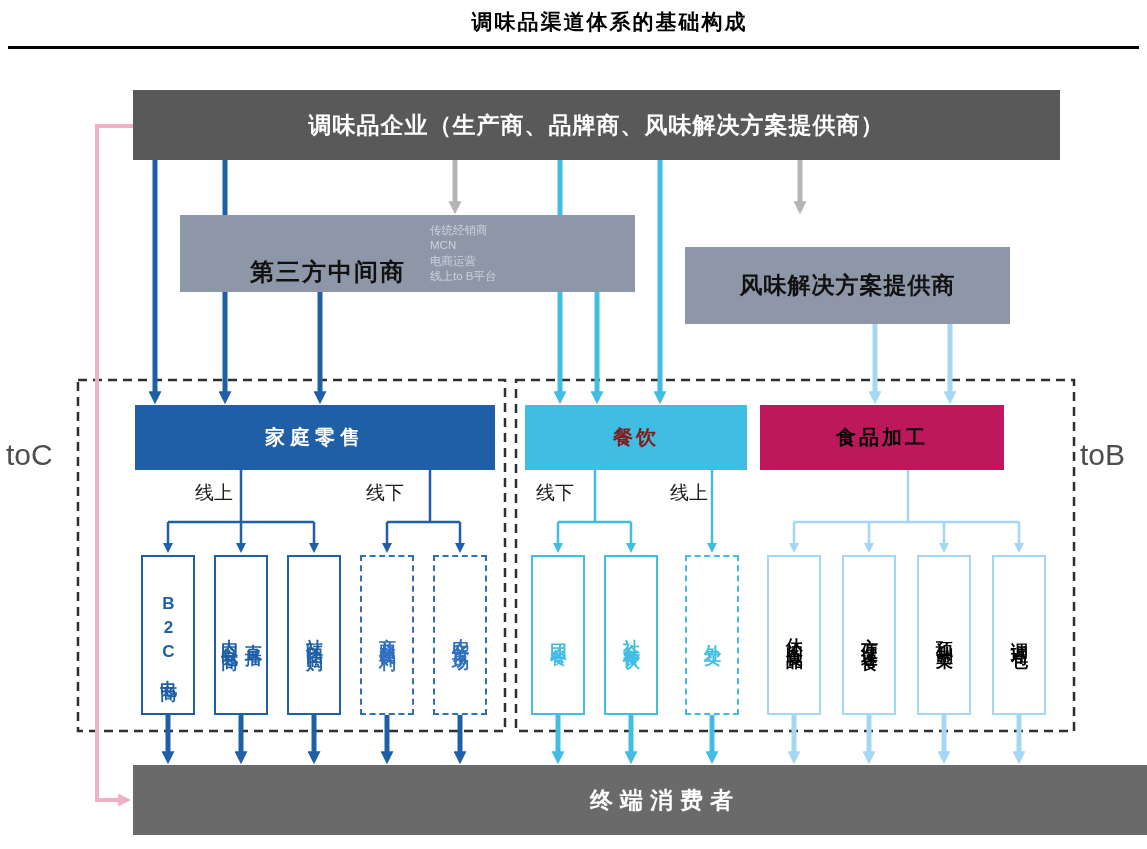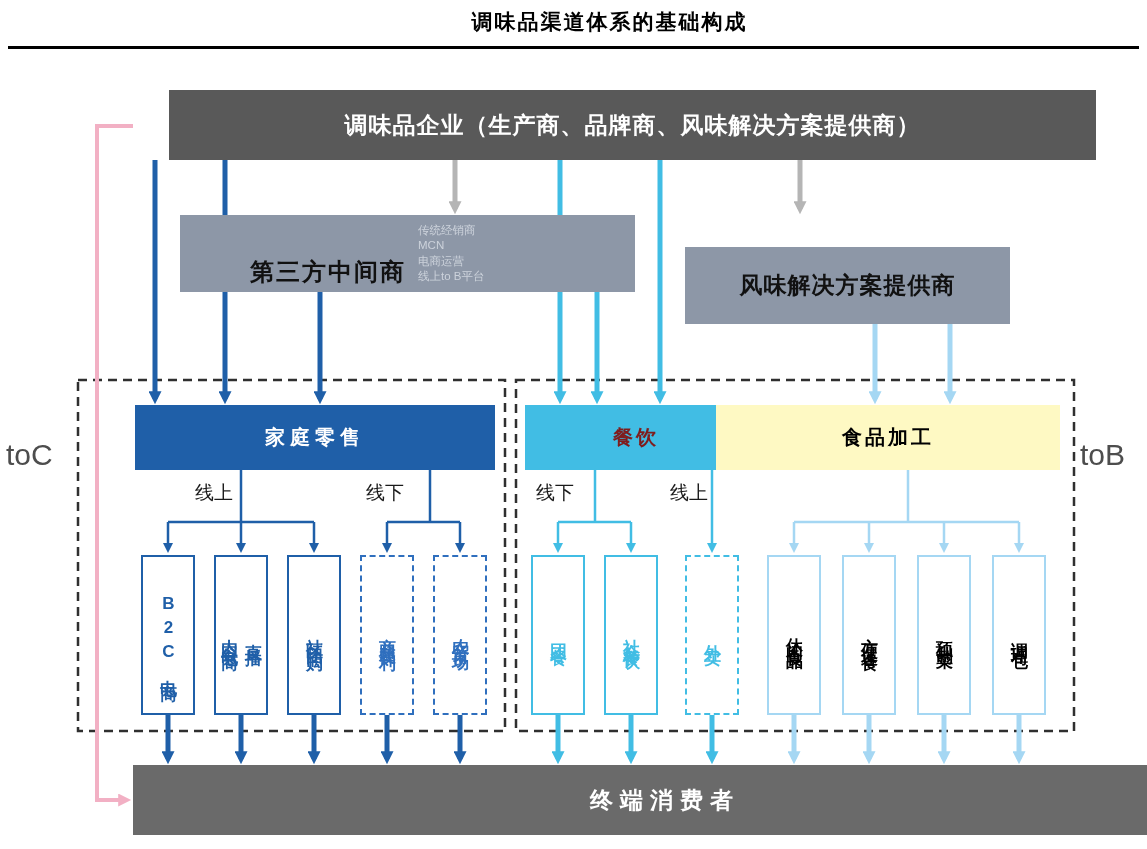--- a/index.html
+++ b/index.html
@@ -12,30 +12,30 @@
     font-size:21px; font-weight:bold; color:#000; letter-spacing:2px;
     font-family:"Liberation Serif", serif; z-index:4;margin-left:36px;
   }
   .title-rule { position:absolute; top:46px; left:8px; width:1131px; height:3px; background:#000; z-index:4; }
   svg.connectors { position:absolute; top:0; left:0; z-index:2; }
   .box {
     position:absolute; display:flex; align-items:center; justify-content:center;
     z-index:3; box-sizing:border-box; text-align:center;
   }
   .top-box { left:133px; top:90px; width:927px; height:70px; background:#595959;
-    color:#fff; font-size:23px; font-weight:bold; letter-spacing:1px;margin-left:36px; }
+    color:#fff; font-size:23px; font-weight:bold; letter-spacing:1px; }
   .middleman { left:180px; top:215px; width:455px; height:77px; background:#8d97a7; justify-content:flex-start; }
   .mid-label { margin-left:70px; font-size:24px; font-weight:bold; color:#111; letter-spacing:2px;margin-top:36px; }
-  .mid-sub { margin-left:12px; font-size:11.5px; color:#ccd2db; line-height:15.5px; text-align:left; }
+  .mid-sub { margin-left:24px; font-size:11.5px; color:#ccd2db; line-height:15.5px; text-align:left; }
   .flavor { left:685px; top:215px; width:325px; height:77px; background:#8d97a7;
     color:#111; font-size:23px; font-weight:bold; letter-spacing:1px;margin-top:32px; }
   .channel { top:405px; height:65px; font-size:20px; font-weight:bold; }
   .home { left:135px; width:360px; background:#1f5fa8; color:#fff; letter-spacing:5px; }
   .catering-box { left:525px; width:222px; background:#41bde4; color:#7f1d1d; letter-spacing:3px; }
-  .food { left:716px; width:344px; background:#fef9c3; color:#000; letter-spacing:3px; }
+  .food { left:760px; width:244px; background:#be185d; color:#000; letter-spacing:3px; }
   .branch-label { position:absolute; top:480px; font-size:19px; color:#1a1a1a; z-index:4; }
   .leaf {
     position:absolute; top:555px; width:54px; height:160px; background:#fff;
     display:flex; align-items:center; justify-content:center;
     writing-mode:vertical-rl; text-orientation:upright; white-space:pre-line;
     font-weight:bold; font-size:17px; letter-spacing:5px; line-height:24px;
     z-index:3; box-sizing:border-box; text-align:center;
   }
   .leaf.dark        { border:2px solid #1f5fa8; color:#1f5fa8; }
   .leaf.dark-dashed { border:2px dashed #2f6fbe; color:#2f6fbe; }

